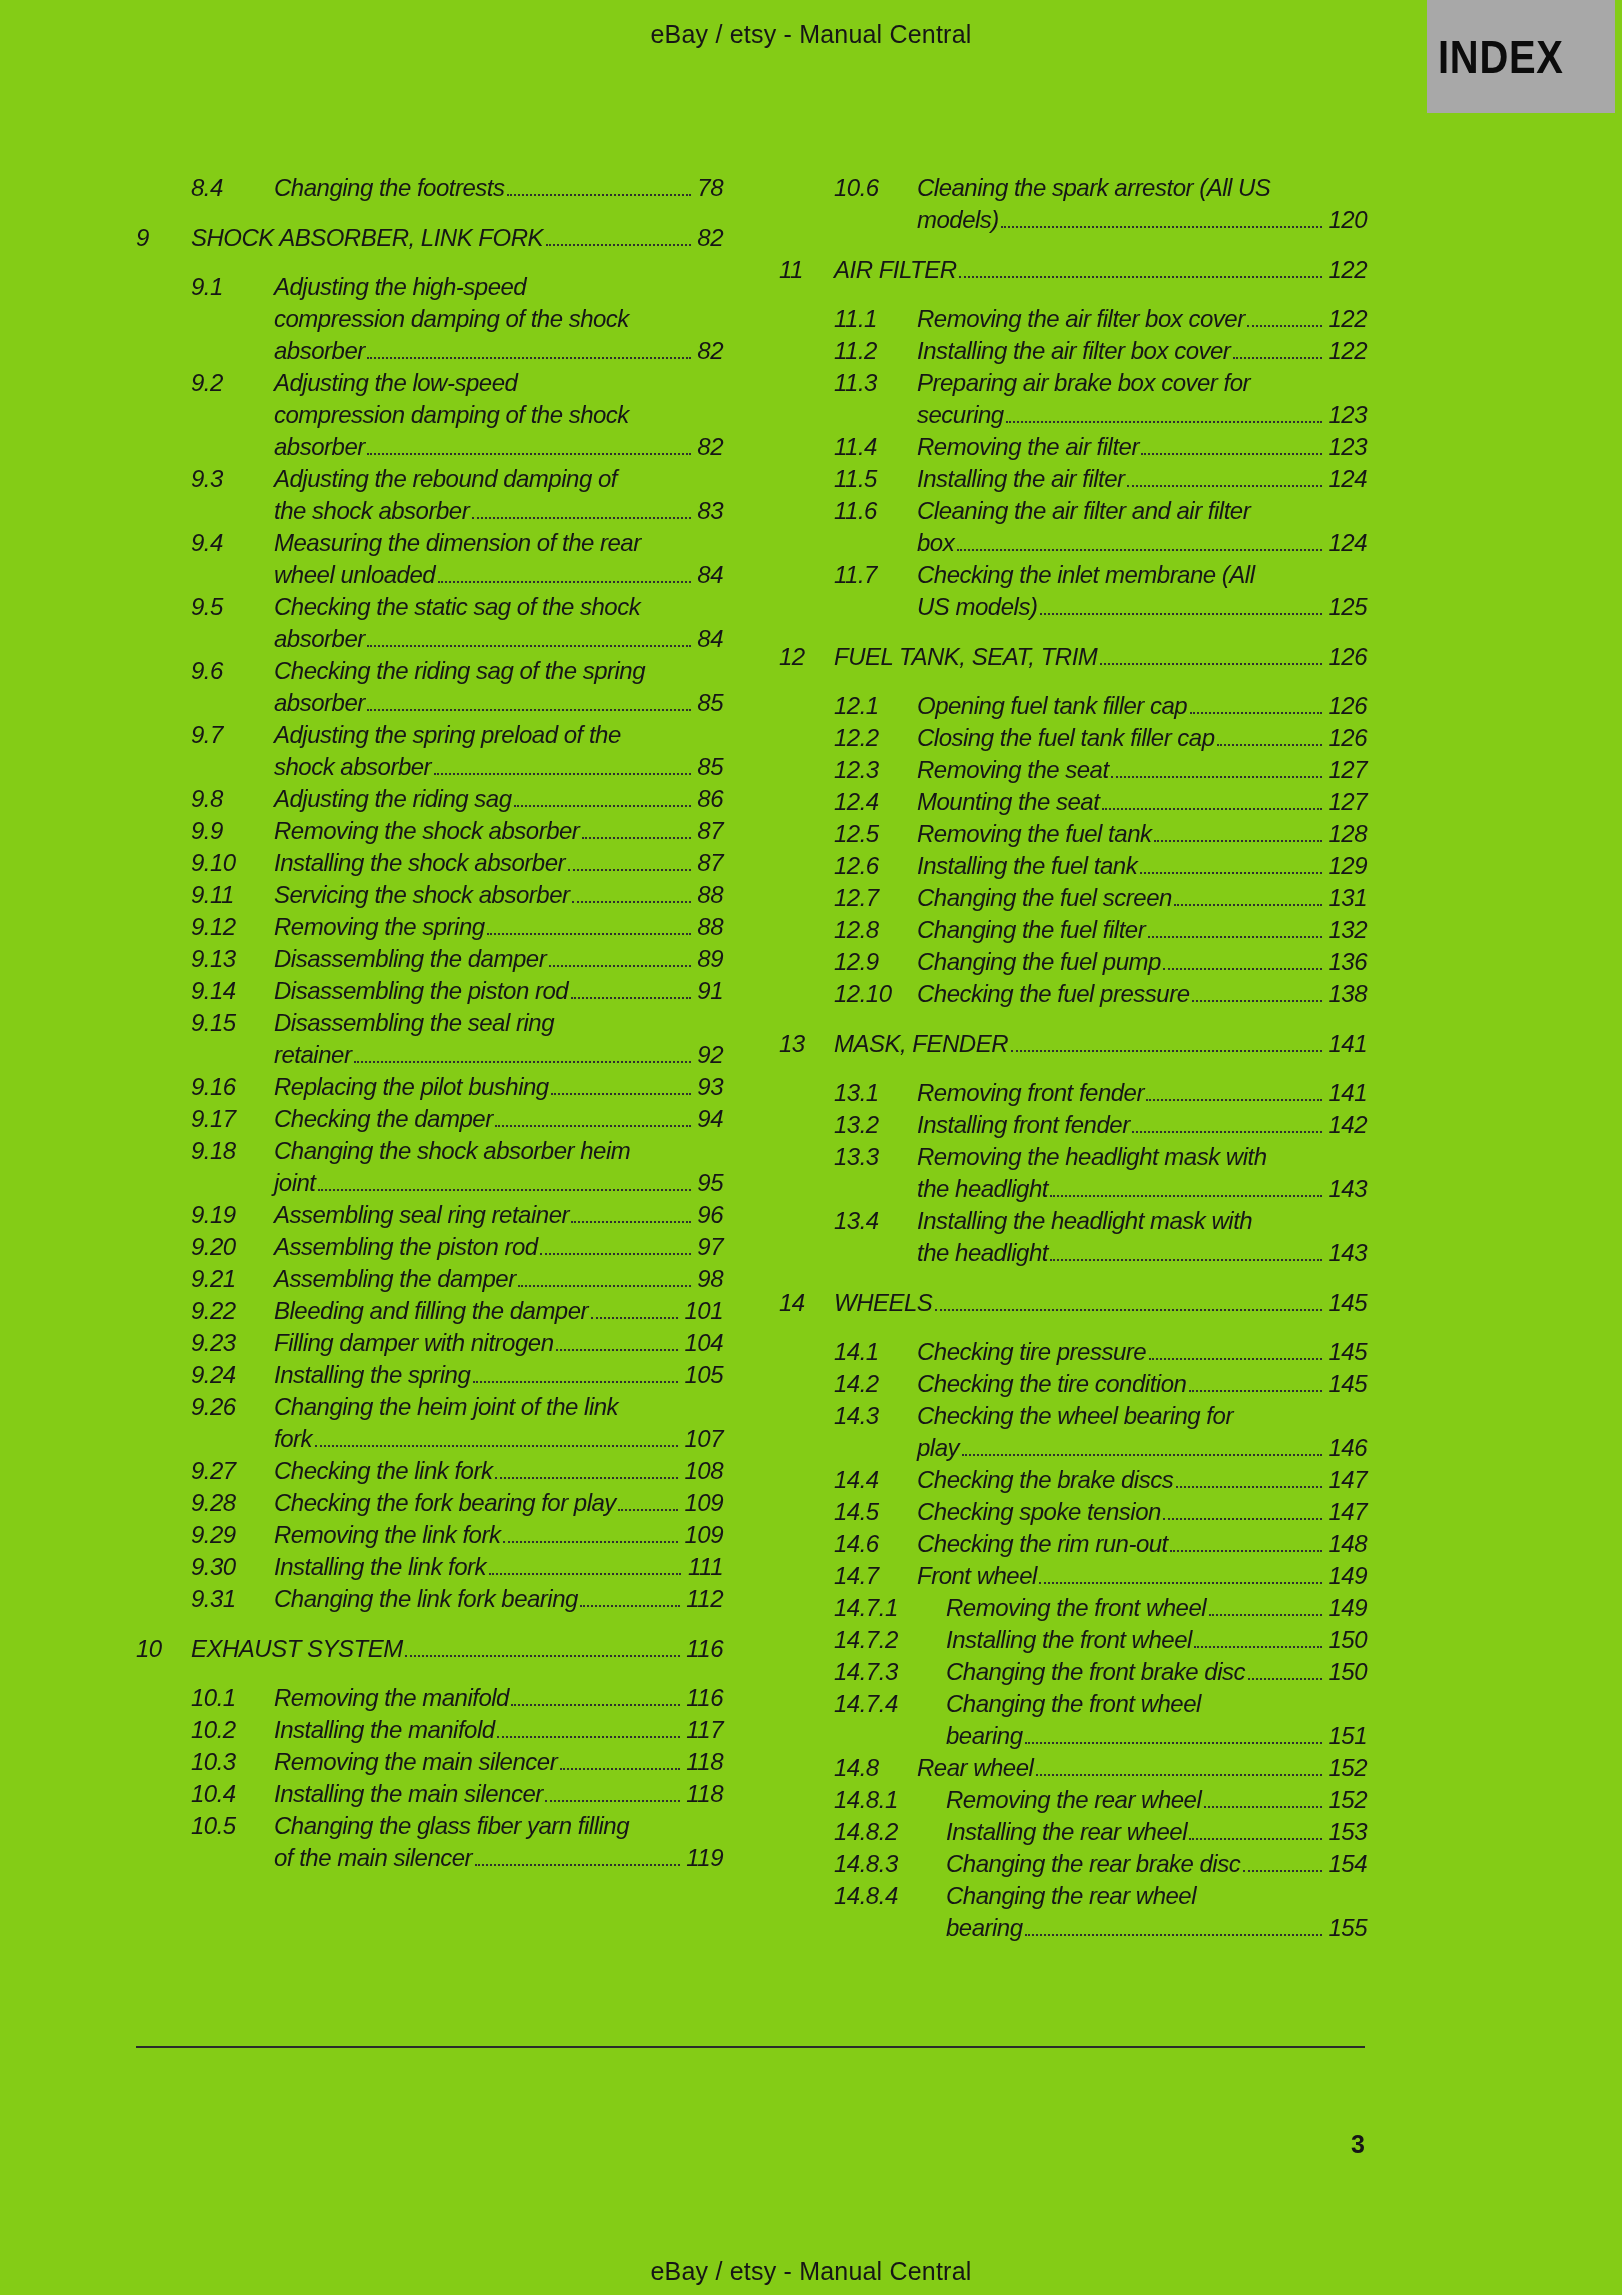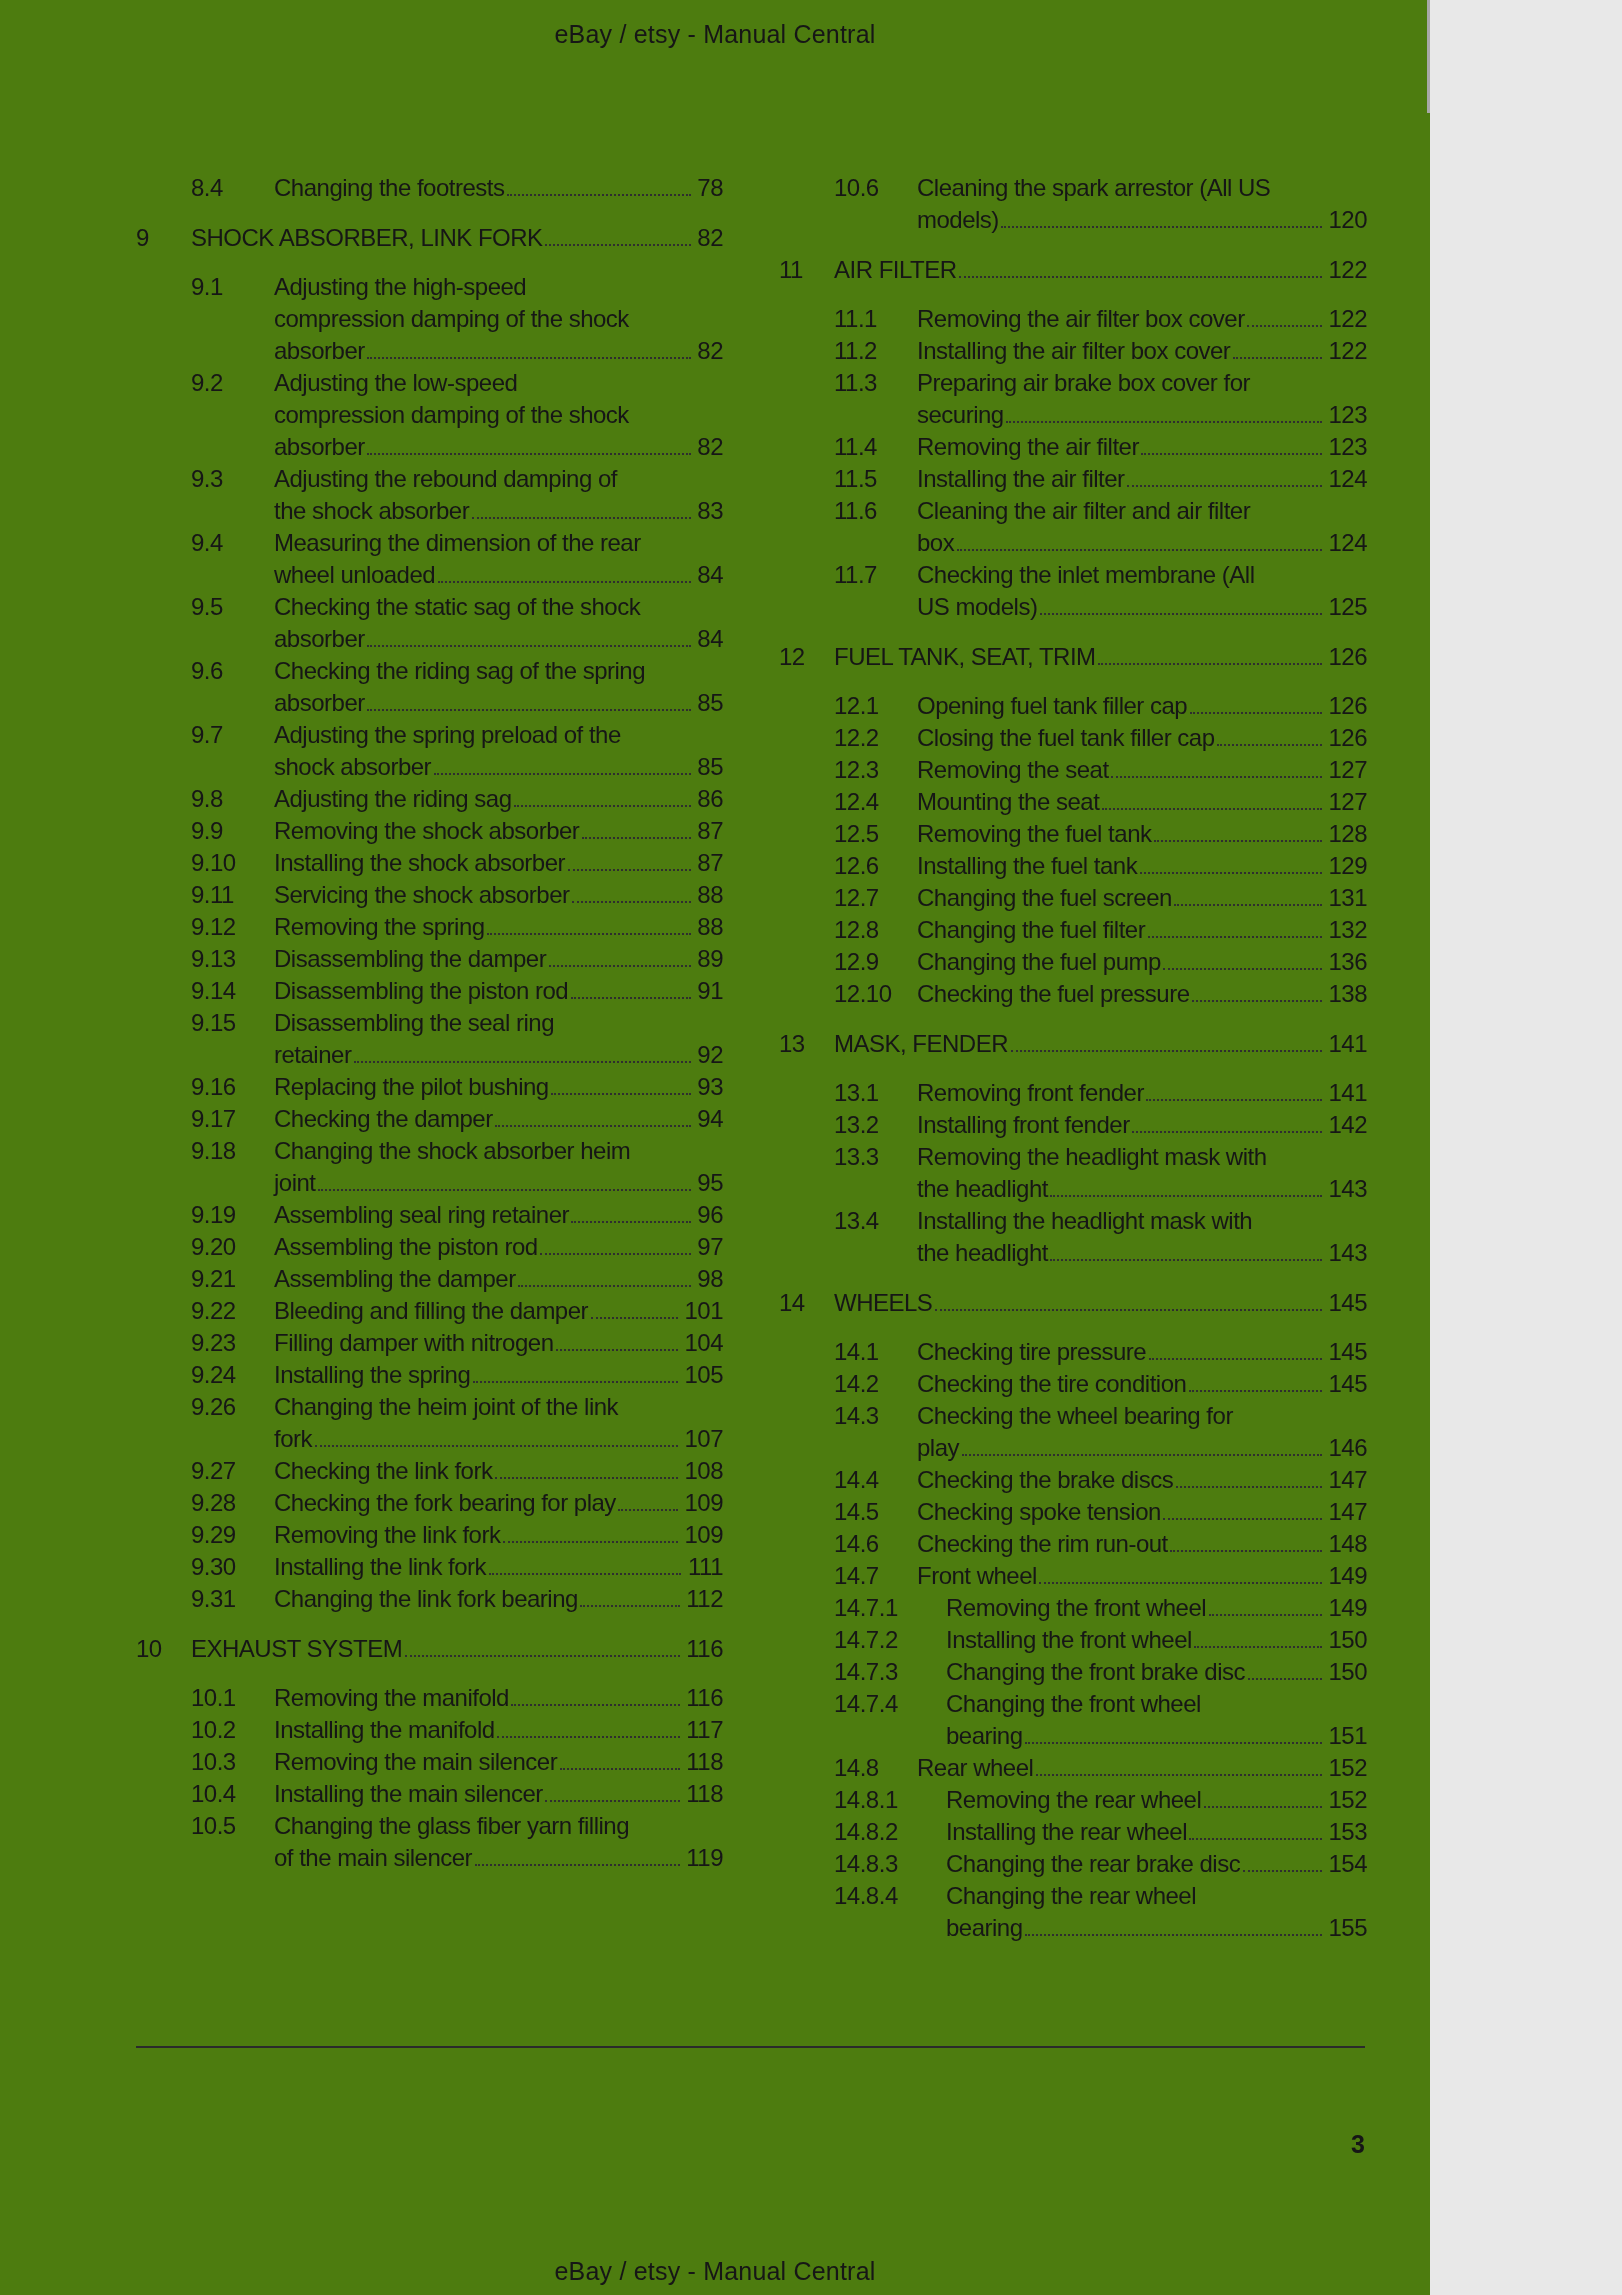--- a/index.html
+++ b/index.html
@@ -1,39 +1,39 @@
 <!DOCTYPE html>
 <html style="font-size:13.3px"><head>
 <meta charset="utf-8">
 <style>
   html,body{margin:0;padding:0;background:#e8e8e8;}
   .page{
     position:relative;
-    width:1430px;height:2295px;
-    background:#4d7c0f;
+    width:1622px;height:2295px;
+    background:#84cc16;
     color:var(--text,#161616);
     font-family:"Liberation Sans", sans-serif;
     overflow:hidden;
   }
   .header{
     position:absolute;top:20px;left:0;right:0;
     text-align:center;font-size:25px;letter-spacing:0.2px;
   }
   .index-badge{
     position:absolute;left:1427px;top:0;width:188px;height:113px;
     background:var(--badge,#a8a8a8);
     display:flex;align-items:center;justify-content:flex-start;
   }
   .index-badge .badge-label{
     font-weight:700;font-size:47px;color:#0c0c0c;
     transform:scaleX(.85);letter-spacing:0.8px;
   }
   .col{
     position:absolute;top:172px;
-    font-size:24px;line-height:32px;letter-spacing:-0.5px;
+    font-size:24px;line-height:32px;letter-spacing:-0.5px;font-style:italic;
   }
   #col-left{left:136px;width:587px;}
   #col-right{left:779px;width:588px;}
   .entry{position:relative;}
   .entry .num{position:absolute;top:0;left:var(--numx);white-space:nowrap;}
   .entry .tblock{margin-left:var(--titlex);}
   .level-chapter{--numx:0px;--titlex:55px;margin:17.5px 0;}
   .level-sub{--numx:55px;--titlex:138px;}
   .level-subsub{--numx:55px;--titlex:167px;}
   .line{white-space:nowrap;}

